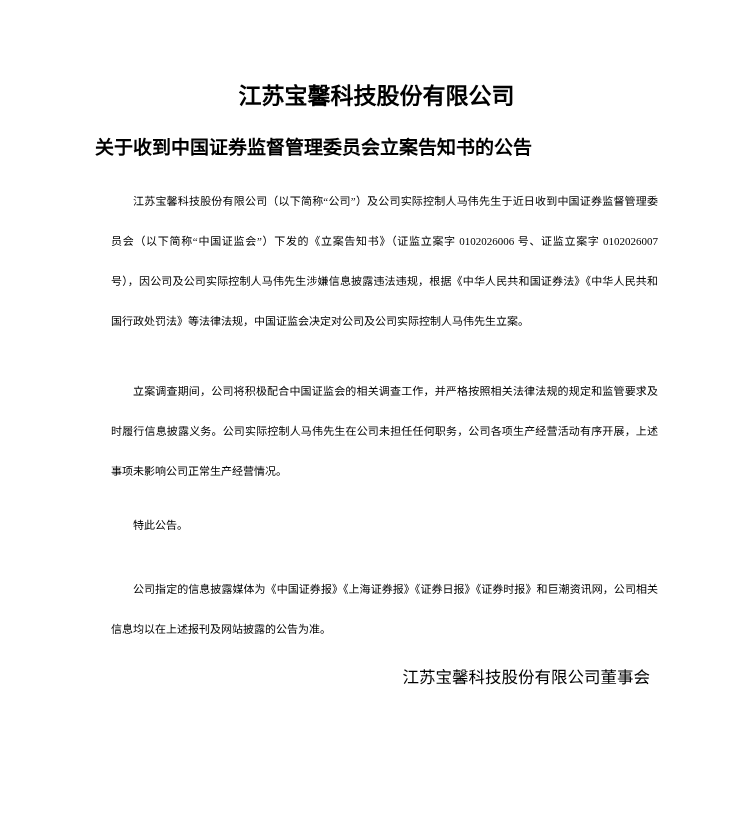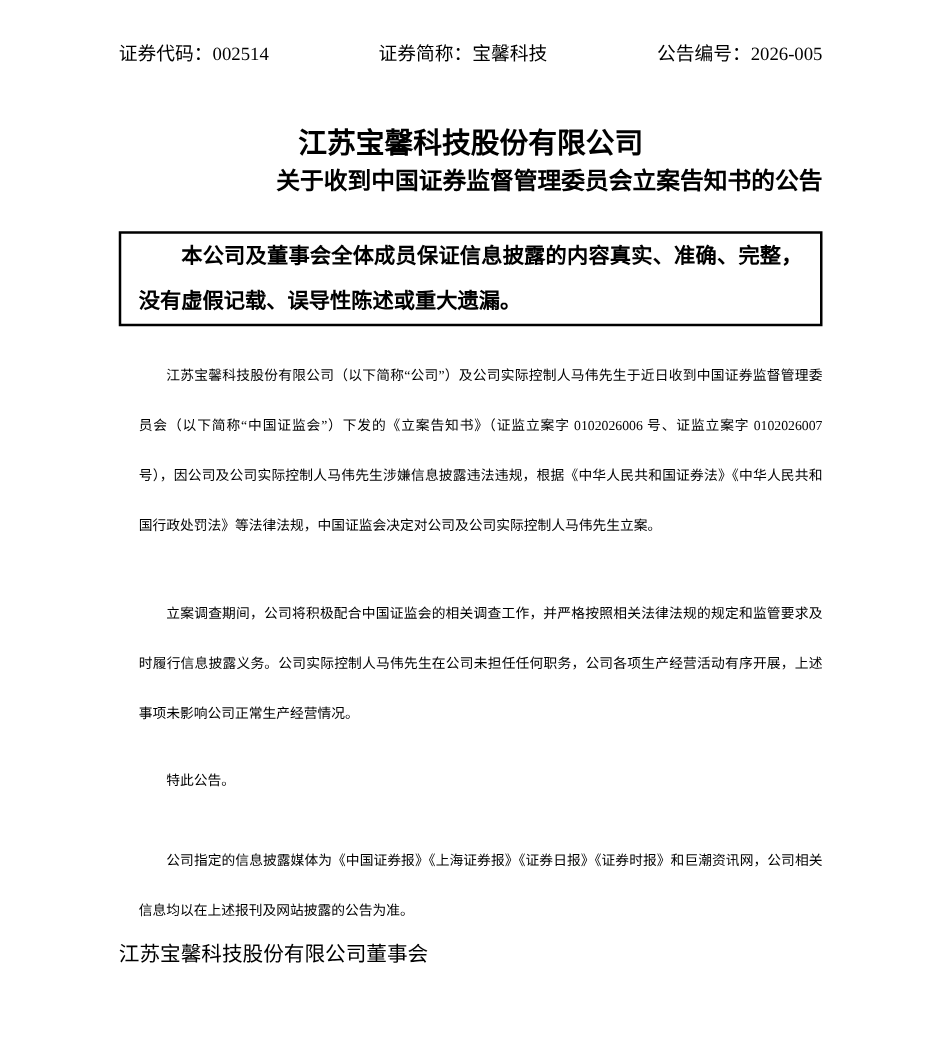--- a/index.html
+++ b/index.html
@@ -25,22 +25,22 @@
   }
   .title-company {
     margin-top: 47px;
     text-align: center;
     font-family: "Liberation Sans", "DejaVu Sans", sans-serif;
     font-weight: 700;
     font-size: 23px;
     line-height: 28px;
   }
   .title-subject {
-    margin-top: 4px;
-    text-align: right;
+    margin-top: 24px;
+    text-align: left;
     font-family: "Liberation Sans", "DejaVu Sans", sans-serif;
     font-weight: 700;
     font-size: 19px;
     line-height: 27px;
   }
   .disclaimer-box {
     margin-top: 26px;
     border: 2px solid #000000;
     padding: 0 14px;
     font-size: 17px;
@@ -54,44 +54,36 @@
     line-height: 40px;
     text-indent: 2em;
     text-align: justify;
     margin-left: 16px;
   }
   .p1 { margin-top: 20px; }
   .p2 { margin-top: 30px; }
   .p3 { margin-top: 24px; }
   .p4 { margin-top: 14px; }
   .signature-line {
-    margin-top: 0;
+    margin-top: 14px;
     font-size: 16.5px;
     line-height: 30px;
-    text-align: left;
+    text-align: right;
     padding-right: 8px;
   }
 </style>
 </head>
 <body>
 
 <div class="page">
 
-  <div class="header-row">
-    <span>证券代码：002514</span>
-    <span>证券简称：宝馨科技</span>
-    <span>公告编号：2026-005</span>
-  </div>
 
   <div class="title-company">江苏宝馨科技股份有限公司</div>
   <div class="title-subject">关于收到中国证券监督管理委员会立案告知书的公告</div>
 
-  <div class="disclaimer-box">
-    <span>本公司及董事会全体成员保证信息披露的内容真实、准确、完整，没有虚假记载、误导性陈述或重大遗漏。</span>
-  </div>
 
   <p class="body-paragraph p1">江苏宝馨科技股份有限公司（以下简称“公司”）及公司实际控制人马伟先生于近日收到中国证券监督管理委员会（以下简称“中国证监会”）下发的《立案告知书》（证监立案字 0102026006 号、证监立案字 0102026007 号），因公司及公司实际控制人马伟先生涉嫌信息披露违法违规，根据《中华人民共和国证券法》《中华人民共和国行政处罚法》等法律法规，中国证监会决定对公司及公司实际控制人马伟先生立案。</p>
   <p class="body-paragraph p2">立案调查期间，公司将积极配合中国证监会的相关调查工作，并严格按照相关法律法规的规定和监管要求及时履行信息披露义务。公司实际控制人马伟先生在公司未担任任何职务，公司各项生产经营活动有序开展，上述事项未影响公司正常生产经营情况。</p>
   <p class="body-paragraph p4">特此公告。</p>
   <p class="body-paragraph p3">公司指定的信息披露媒体为《中国证券报》《上海证券报》《证券日报》《证券时报》和巨潮资讯网，公司相关信息均以在上述报刊及网站披露的公告为准。</p>
 
   <div class="signature-line">江苏宝馨科技股份有限公司董事会</div>
 
 </div>
 

